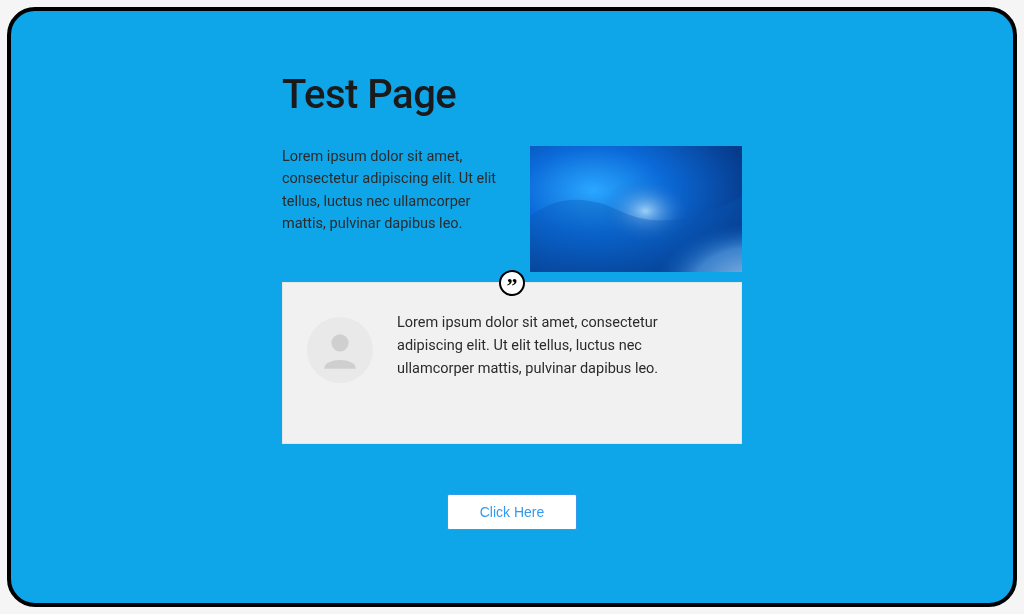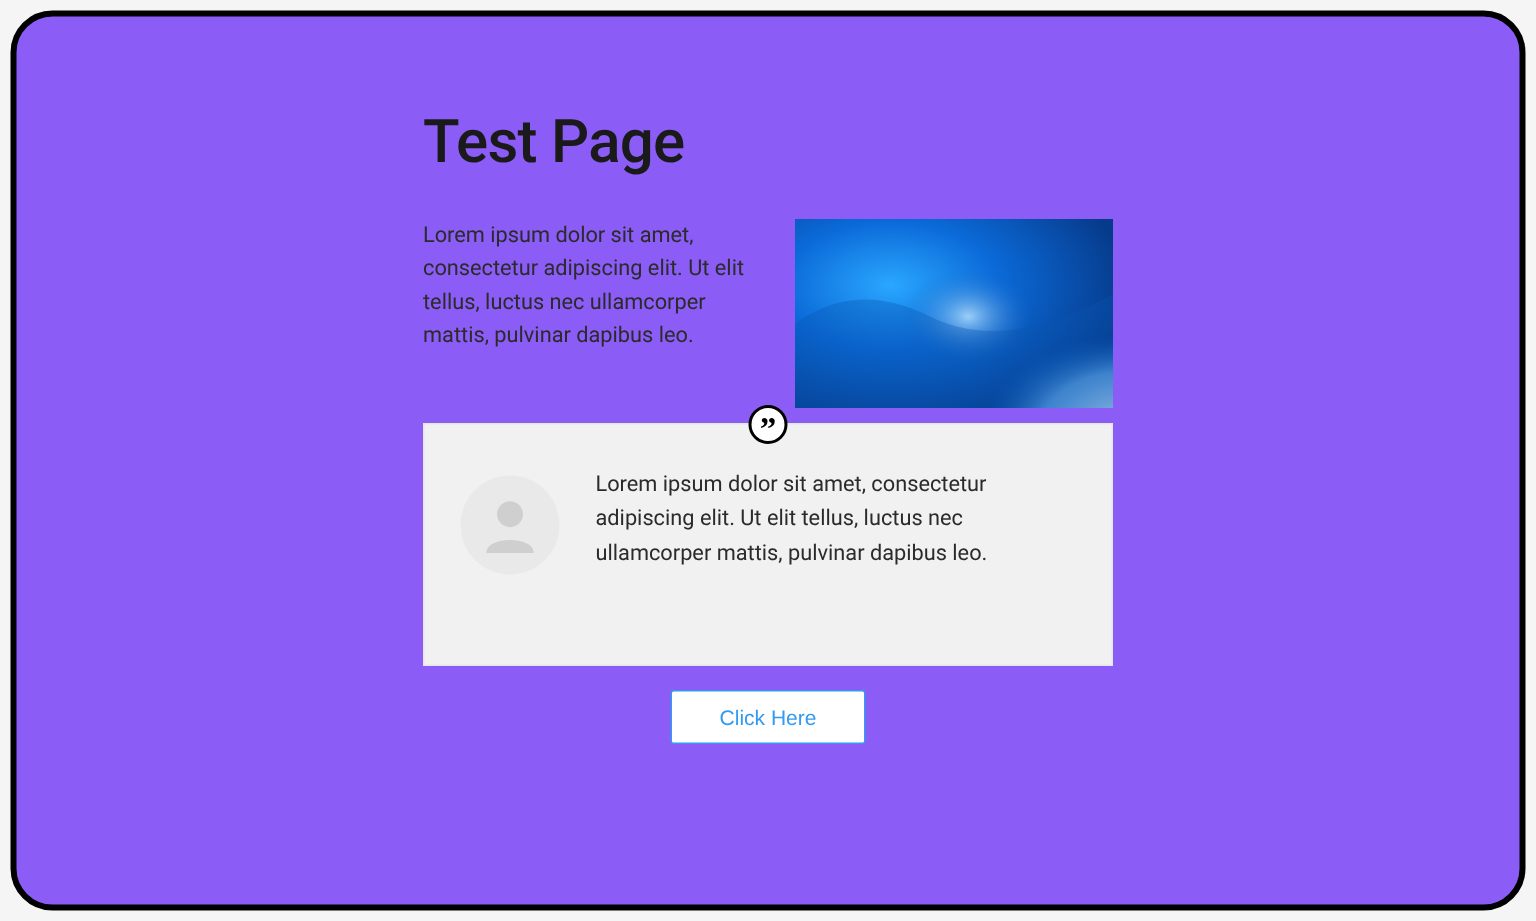--- a/index.html
+++ b/index.html
@@ -12,21 +12,21 @@
       background: #f5f5f5;
       width: 1024px;
       height: 614px;
       display: flex;
       align-items: center;
       justify-content: center;
     }
     .frame {
       width: 1010px;
       height: 600px;
-      background: #8b5cf6;
+      background: #0ea5e9;
       border: 4px solid #000000;
       border-radius: 28px;
       padding: 40px 50px 30px 50px;
       display: flex;
       justify-content: center;
       align-items: flex-start;
       overflow: hidden;
     }
     .content {
       width: 460px;
@@ -132,20 +132,21 @@
     }
     .cta-button {
       border: 1.5px solid #339af0;
       color: #339af0;
       background: #ffffff;
       font-size: 14px;
       font-weight: 500;
       padding: 9px 32px;
       border-radius: 2px;
       cursor: pointer;
+      margin-top: 34px;
     }
   </style>
 </head>
 <body>
 
 <div class="frame">
   <div class="content">
 
     <h1 class="page-title">Test Page</h1>
 

